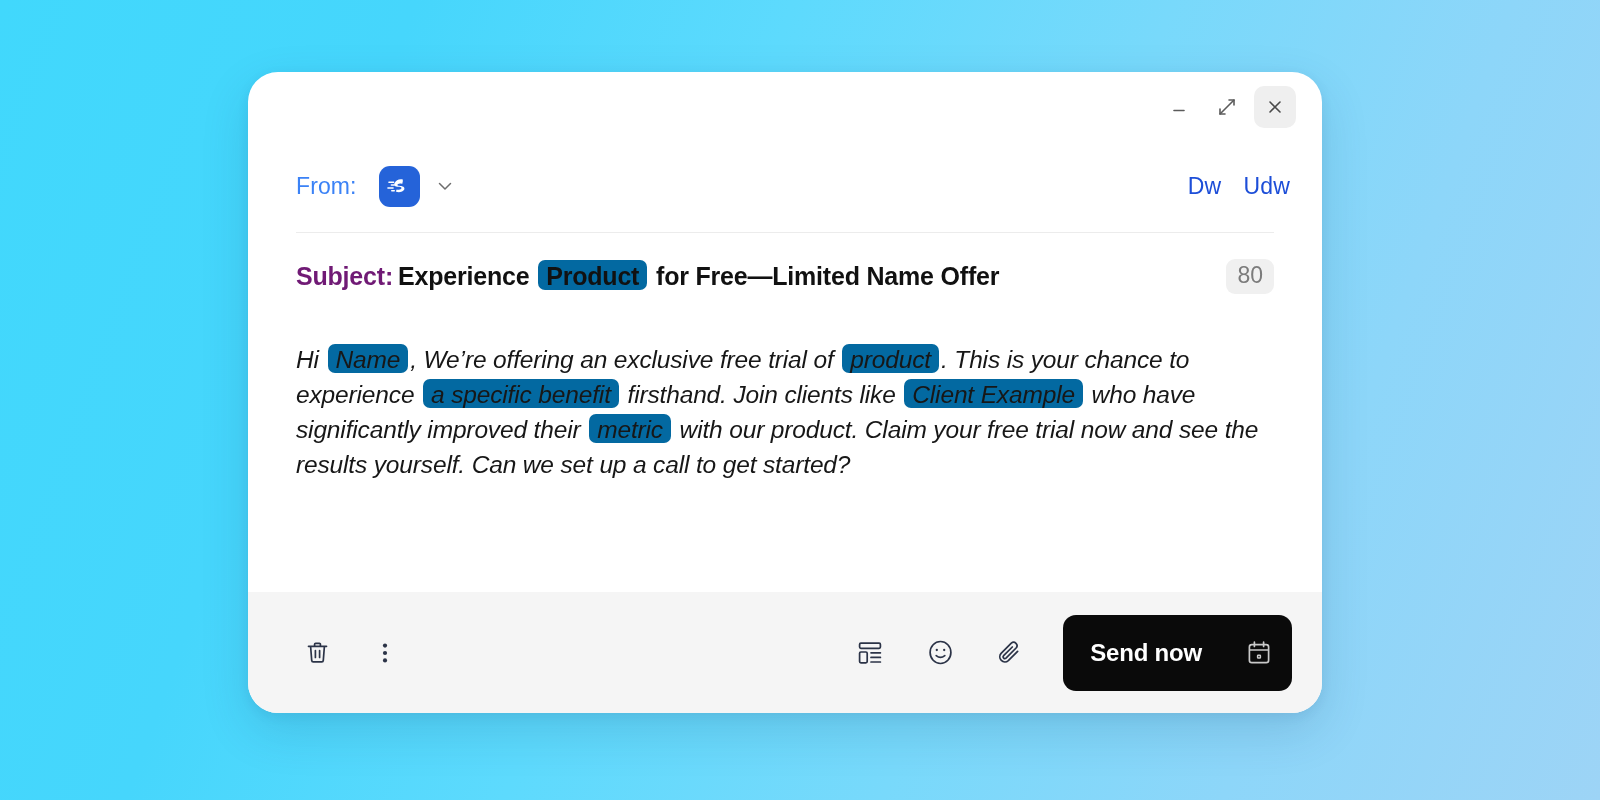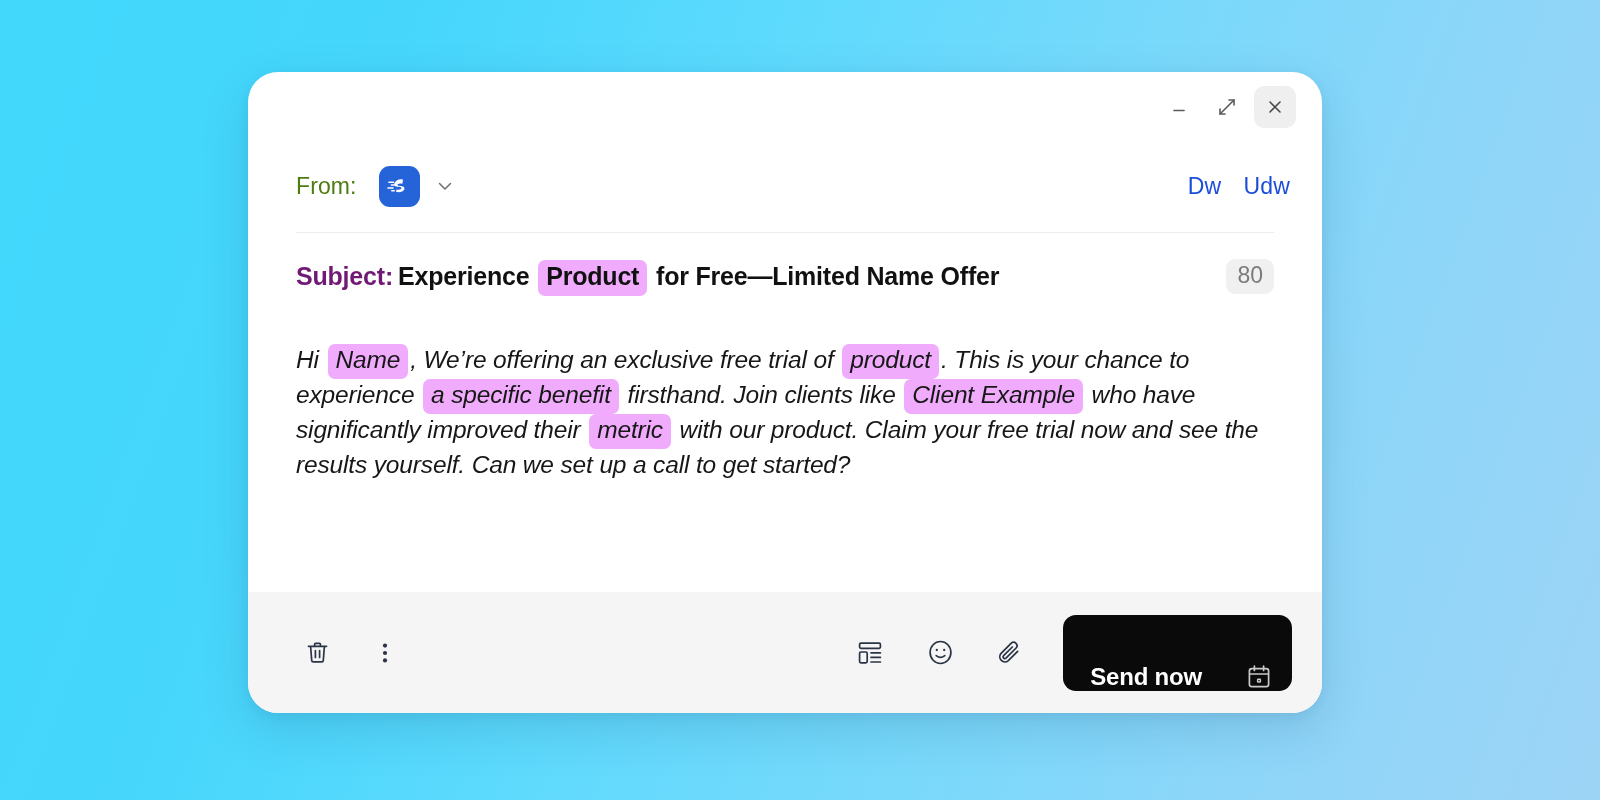--- a/index.html
+++ b/index.html
@@ -66,21 +66,21 @@
   
   #from-row {
     flex: 0 0 auto;
     display: flex;
     align-items: center;
     padding: 10px 32px 0 48px;
     height: 78px;
   }
   #from-label {
     font-size: 23px;
-    color: #4d7c0f;
+    color: #3b82f6;
     font-weight: 400;
     letter-spacing: 0.1px;
   }
   #sender-logo {
     width: 41px;
     height: 41px;
     border-radius: 11px;
     background: #2563d9;
     margin-left: 22px;
     display: flex;
@@ -163,23 +163,23 @@
   #body-text {
     font-size: 24.5px;
     line-height: 1.43;
     color: #171717;
     letter-spacing: -0.15px;
     max-width: 985px;
   }
 
   
   .chip {
-    background: #f0abfc;
+    background: #0369a1;
     border-radius: 7px;
-    padding: 2px 8px 6px 8px;
+    padding: 2px 8px 0 8px;
     margin: 0 2px;
     white-space: nowrap;
     cursor: pointer;
   }
   #subject-line .chip { font-weight: 700; }
 
   
   #footer-toolbar {
     flex: 0 0 121px;
     background: #f5f5f5;
@@ -201,21 +201,21 @@
   }
   #delete-button { margin-right: 18px; }
   #footer-spacer { flex: 1 1 auto; }
   #format-button { margin-right: 20px; }
   #emoji-button { margin-right: 20px; }
   #attach-button { margin-right: 28px; }
 
   
   #send-group {
     display: flex;
-    align-items: flex-end;
+    align-items: center;
     background: #0a0a0a;
     border-radius: 13px;
     height: 76px;
     overflow: hidden;
   }
   #send-now-button {
     border: none;
     background: transparent;
     color: #ffffff;
     font-family: "Liberation Sans", sans-serif;

